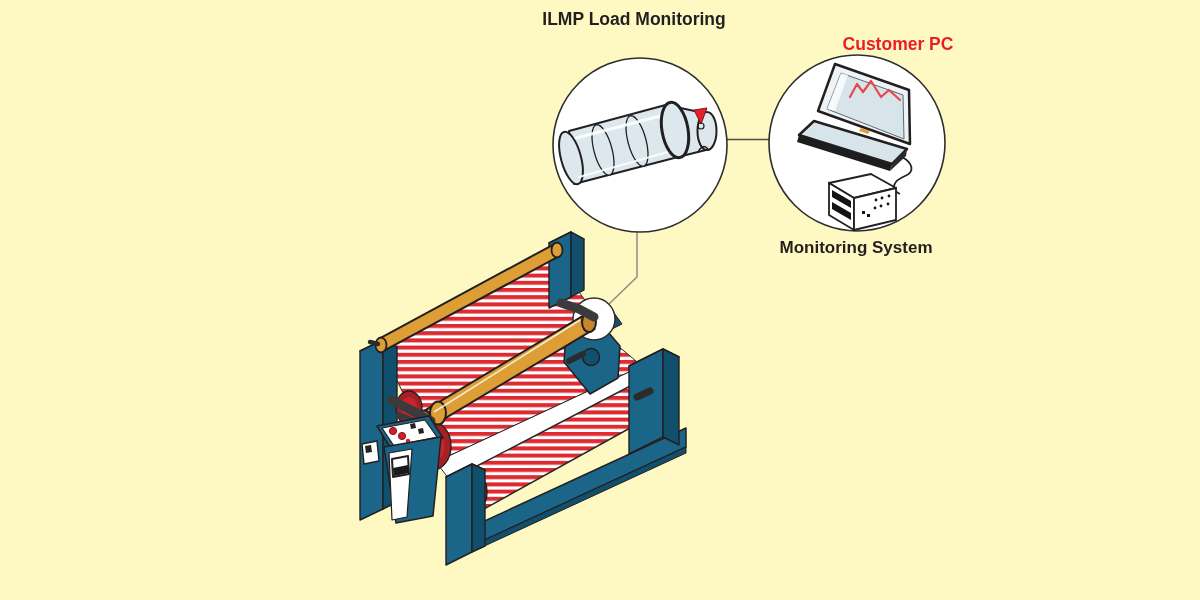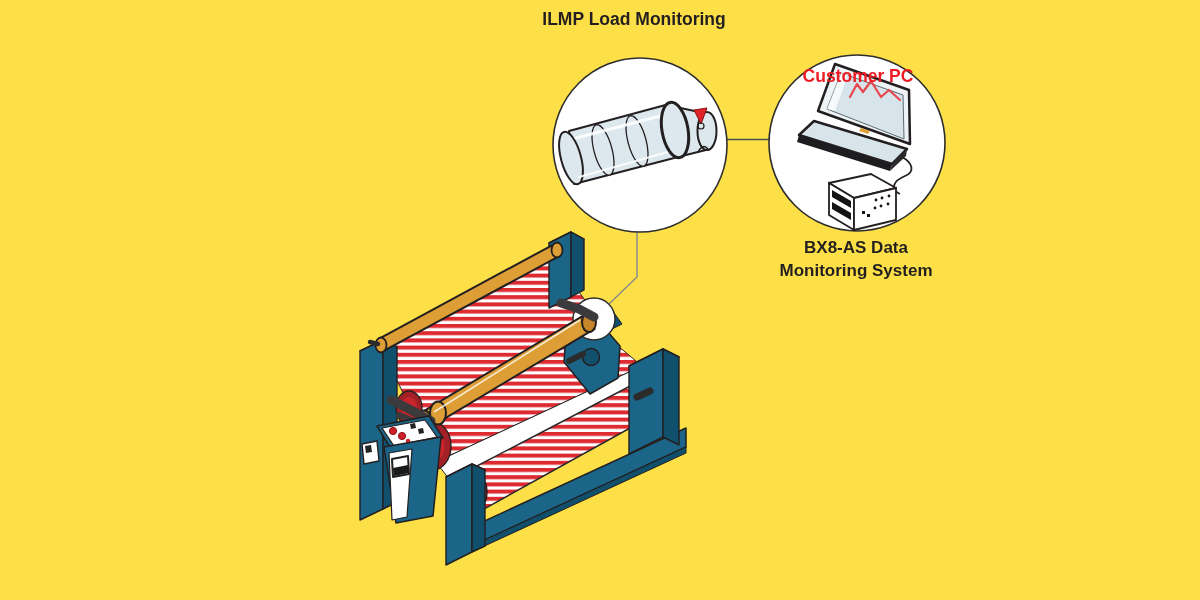--- a/index.html
+++ b/index.html
@@ -1,24 +1,24 @@
 <!DOCTYPE html>
 <html><head>
 <meta charset="utf-8">
 <style>
   html,body{margin:0;padding:0;background:#ffffff;}
   .stage{
-    position:relative;width:1200px;height:600px;background:#fde047;overflow:hidden;
+    position:relative;width:1200px;height:600px;background:#fef9c3;overflow:hidden;
     font-family:"Liberation Sans", sans-serif;
   }
   svg.diagram{position:absolute;left:0;top:0;}
   .lbl{position:absolute;text-align:center;font-weight:bold;color:#231f20;line-height:25px;font-size:17.5px;letter-spacing:0px;}
   .lbl .line{display:block;}
   .lbl-loadpins{left:474px;top:7px;width:320px;}
-  .lbl-customerpc{left:758px;top:32px;width:200px;color:#ed1c24;margin-top:32px;}
+  .lbl-customerpc{left:798px;top:32px;width:200px;color:#ed1c24;}
   .lbl-daq{left:750px;top:236px;width:212px;font-size:17px;line-height:23px;}
   .lbl-machine{left:567px;top:565px;width:320px;font-size:20px;color:#ed1c24;}
 </style>
 </head>
 <body>
 
 <div class="stage">
 
 <svg class="diagram" width="1200" height="600" viewBox="0 0 1200 600">
   <defs>
@@ -180,18 +180,17 @@
   </g>
 </svg>
 
 <div class="lbl lbl-loadpins">
   <span class="line">ILMP Load Monitoring</span>
 </div>
 
 <div class="lbl lbl-customerpc">Customer PC</div>
 
 <div class="lbl lbl-daq">
-  <span class="line">BX8-AS Data</span>
   <span class="line">Monitoring System</span>
 </div>
 
 
 </div>
 
 </body></html>

